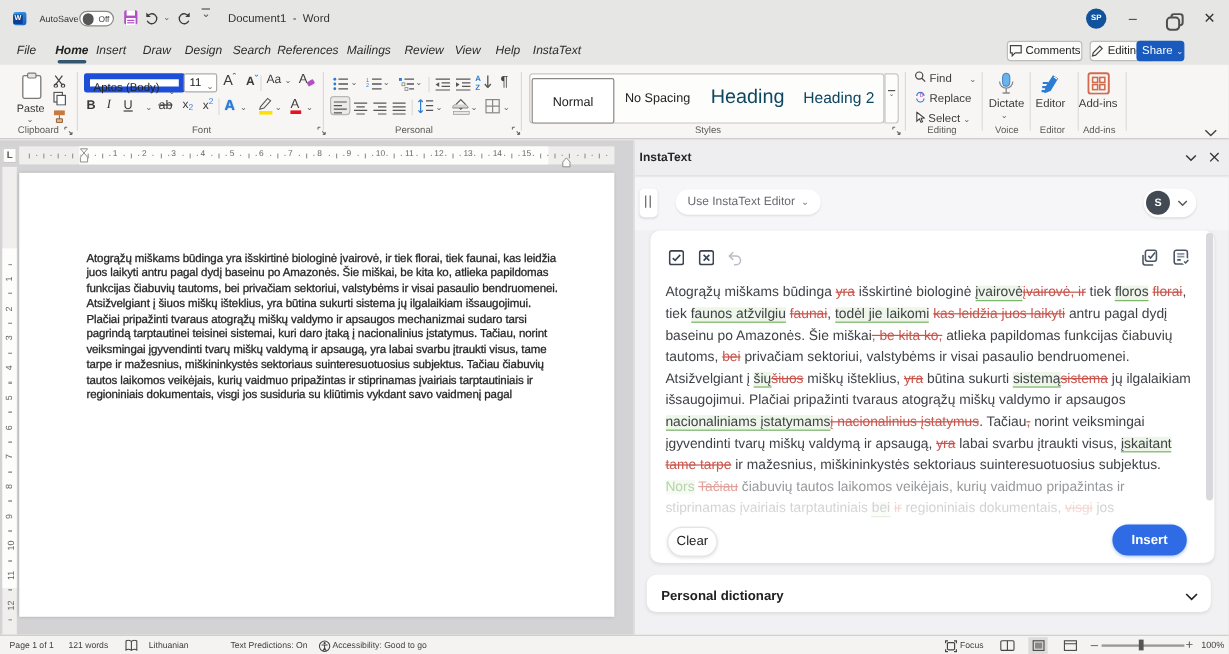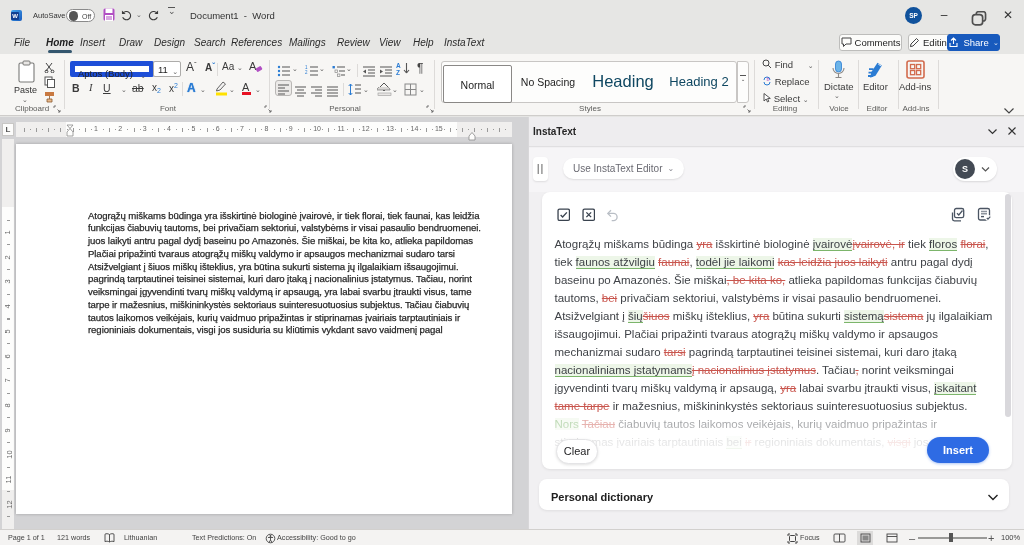--- a/index.html
+++ b/index.html
@@ -43,21 +43,21 @@
   
   #docarea { position:absolute; left:0; top:117px; width:528px; height:412px; background:#d3d3d5; overflow:hidden; }
   #hruler { position:absolute; left:16px; top:5px; width:496px; height:15px; background:#f0efee; }
   #hruler .wr { position:absolute; left:50px; top:0; width:391px; height:15px; background:#fdfdfc; }
   #vruler { position:absolute; left:2px; top:22px; width:12px; height:390px; background:#f0efee; }
   #page { position:absolute; left:16px; top:27px; width:496px; height:370px; background:#ffffff; box-shadow:0 0 3px rgba(0,0,0,.25); }
   .rnum { position:absolute; top:2.5px; font-size:7px; color:#666; }
   .rtick { position:absolute; top:6.5px; width:1px; height:2.5px; background:#999; }
   .vnum { position:absolute; left:3px; font-size:7.5px; color:#666; transform:rotate(-90deg); }
   .vtick { position:absolute; left:5px; height:1px; width:2.5px; background:#999; }
-  #doctext { position:absolute; left:88px; top:92.5px; font-size:9.6px; line-height:12.75px; color:#262626; letter-spacing:-0.08px; white-space:nowrap; -webkit-text-stroke:0.25px #2b2b2b; }
+  #doctext { position:absolute; left:72px; top:92.5px; font-size:9.6px; line-height:12.75px; color:#262626; letter-spacing:-0.08px; white-space:nowrap; -webkit-text-stroke:0.25px #2b2b2b; }
 
   
   #panel { position:absolute; left:528px; top:117px; width:496px; height:412px; background:#f1f0f2; border-left:1px solid #d8d7d9; }
   #phead { position:absolute; left:0; top:0; width:495px; height:30px; background:#eeedef; border-bottom:1px solid #e0dfe1; }
   #phead .t { position:absolute; left:4px; top:9px; font-size:10px; font-weight:bold; color:#262626; }
   #card { position:absolute; left:13px; top:75px; width:470px; height:277px; background:#fff; border-radius:8px; box-shadow:0 1px 3px rgba(0,0,0,.08); }
   #dict { position:absolute; left:10px; top:362px; width:470px; height:31px; background:#fff; border-radius:8px; box-shadow:0 1px 3px rgba(0,0,0,.08); }
   #dict .t { position:absolute; left:12px; top:12px; font-size:11px; font-weight:bold; color:#202020; }
   #useit { position:absolute; left:34px; top:41px; height:21px; border-radius:11px; background:#fff; box-shadow:0 1px 2px rgba(0,0,0,.1); font-size:10px; color:#6a6a72; display:flex; align-items:center; padding:0 10px; gap:5px; }
   #handle { position:absolute; left:4px; top:40px; width:15px; height:24px; background:#fff; border-radius:4px; box-shadow:0 1px 2px rgba(0,0,0,.1); color:#555; font-size:11px; text-align:center; line-height:23px; letter-spacing:1px; }
@@ -132,21 +132,21 @@
         <path d="M1 1 h9 v6 h-5 l-2.5 2.5 v-2.5 h-1.5 z" fill="none" stroke="#444" stroke-width="1"></path>
       </svg>
     Comments
   </div>
   <div class="pillbtn" style="left:908px;width:54px;justify-content:center;padding:0">
     <svg width="11" height="11" viewBox="0 0 11 11">
         <path d="M7.5 1.5 l2 2 L4 9 l-2.6.6 L2 7 z" fill="none" stroke="#444" stroke-width="1"></path>
       </svg>
     Editing <span class="cds">⌄</span>
   </div>
-  <div class="pillbtn" id="sharebtn" style="left:947px;width:53px;justify-content:space-between;padding:0">
+  <div class="pillbtn" id="sharebtn" style="left:947px;width:40px;justify-content:space-between;padding:0">
     <svg width="11" height="11" viewBox="0 0 11 11">
         <path d="M5.5 7 V1.5 M3 3.5 L5.5 1 L8 3.5 M2 6 v3.5 h7 V6" fill="none" stroke="#fff" stroke-width="1.1"></path>
       </svg>
     Share <span class="cds" style="color:#dce6f5">⌄</span>
   </div>
 </div>
 
 <div id="ribbon">
 
   <div class="rbtn" style="left:16px;top:6px">
@@ -469,24 +469,24 @@
       <div class="vnum" style="top: 336px;">11</div>
       <div class="vtick" style="top: 327.7px;"></div>
       <div class="vtick" style="top: 352.3px;"></div>
       <div class="vnum" style="top: 360.7px;">12</div>
       <div class="vtick" style="top: 352.4px;"></div>
       <div class="vtick" style="top: 377px;"></div>
     </div>
   <div id="page"></div>
   <div id="doctext">
     <div>Atogrąžų miškams būdinga yra išskirtinė biologinė įvairovė, ir tiek florai, tiek faunai, kas leidžia</div>
+    <div>juos laikyti antru pagal dydį baseinu po Amazonės. Šie miškai, be kita ko, atlieka papildomas</div>
     <div>funkcijas čiabuvių tautoms, bei privačiam sektoriui, valstybėms ir visai pasaulio bendruomenei.</div>
-    <div>juos laikyti antru pagal dydį baseinu po Amazonės. Šie miškai, be kita ko, atlieka papildomas</div>
+    <div>Atsižvelgiant į šiuos miškų išteklius, yra būtina sukurti sistema jų ilgalaikiam išsaugojimui.</div>
     <div>Plačiai pripažinti tvaraus atogrąžų miškų valdymo ir apsaugos mechanizmai sudaro tarsi</div>
-    <div>Atsižvelgiant į šiuos miškų išteklius, yra būtina sukurti sistema jų ilgalaikiam išsaugojimui.</div>
     <div>pagrindą tarptautinei teisinei sistemai, kuri daro įtaką į nacionalinius įstatymus. Tačiau, norint</div>
     <div>veiksmingai įgyvendinti tvarų miškų valdymą ir apsaugą, yra labai svarbu įtraukti visus, tame</div>
     <div>tarpe ir mažesnius, miškininkystės sektoriaus suinteresuotuosius subjektus. Tačiau čiabuvių</div>
     <div>tautos laikomos veikėjais, kurių vaidmuo pripažintas ir stiprinamas įvairiais tarptautiniais ir</div>
     <div>regioniniais dokumentais, visgi jos susiduria su kliūtimis vykdant savo vaidmenį pagal</div>
   </div>
 </div>
 
 <div id="panel">
   <div id="pstrip" style="position:absolute;left:0;top:31px;width:495px;height:44px;background:#f6f5f7"></div>
@@ -535,21 +535,20 @@
         <path d="M9.8 11 l1.2 1.2 L13.3 9.6" fill="none" stroke="#4b5563" stroke-width="1.2"></path>
       </svg>
 
     <div id="sugg">
         <div>Atogrąžų miškams būdinga <s class="d">yra</s> išskirtinė biologinė <s class="a" style="text-decoration: none;">įvairovė</s><s class="d">įvairovė, ir</s> tiek <s class="a" style="text-decoration: none;">floros</s> <s class="d">florai</s>,</div>
         <div>tiek <s class="a" style="text-decoration: none;">faunos atžvilgiu</s> <s class="d">faunai</s>, <s class="a" style="text-decoration: none;">todėl jie laikomi</s> <s class="d">kas leidžia juos laikyti</s> antru pagal dydį</div>
         <div>baseinu po Amazonės. Šie miškai<s class="d">, be kita ko,</s> atlieka papildomas funkcijas čiabuvių</div>
         <div>tautoms, <s class="d">bei</s> privačiam sektoriui, valstybėms ir visai pasaulio bendruomenei.</div>
         <div>Atsižvelgiant į <s class="a" style="text-decoration: none;">šių</s><s class="d">šiuos</s> miškų išteklius, <s class="d">yra</s> būtina sukurti <s class="a" style="text-decoration: none;">sistemą</s><s class="d">sistema</s> jų ilgalaikiam</div>
         <div>išsaugojimui. Plačiai pripažinti tvaraus atogrąžų miškų valdymo ir apsaugos</div>
-        <div>mechanizmai sudaro <s class="d">tarsi</s> pagrindą tarptautinei teisinei sistemai, kuri daro įtaką</div>
         <div><s class="a" style="text-decoration: none;">nacionaliniams įstatymams</s><s class="d">į nacionalinius įstatymus</s>. Tačiau<s class="d">,</s> norint veiksmingai</div>
         <div>įgyvendinti tvarų miškų valdymą ir apsaugą, <s class="d">yra</s> labai svarbu įtraukti visus, <s class="a" style="text-decoration: none;">įskaitant</s></div>
         <div><s class="d">tame tarpe</s> ir mažesnius, miškininkystės sektoriaus suinteresuotuosius subjektus.</div>
         <div><span class="fade1"><s class="g" style="text-decoration: none;">Nors</s> <s class="d">Tačiau</s> čiabuvių tautos laikomos veikėjais, kurių vaidmuo pripažintas ir</span></div>
         <div><span class="fade2">stiprinamas įvairiais tarptautiniais <s class="a" style="text-decoration: none;">bei</s> <s class="d">ir</s> regioniniais dokumentais, <s class="d">visgi</s> jos</span></div>
       </div>
     <div id="pscroll"></div>
     <div style="position:absolute;left:8px;right:8px;top:222px;height:55px;background:linear-gradient(to bottom,rgba(255,255,255,0) 0%,rgba(255,255,255,.6) 60%,#fff 100%)"></div>
     <div id="clearbtn">Clear</div>
     <div id="insertbtn">Insert</div>

